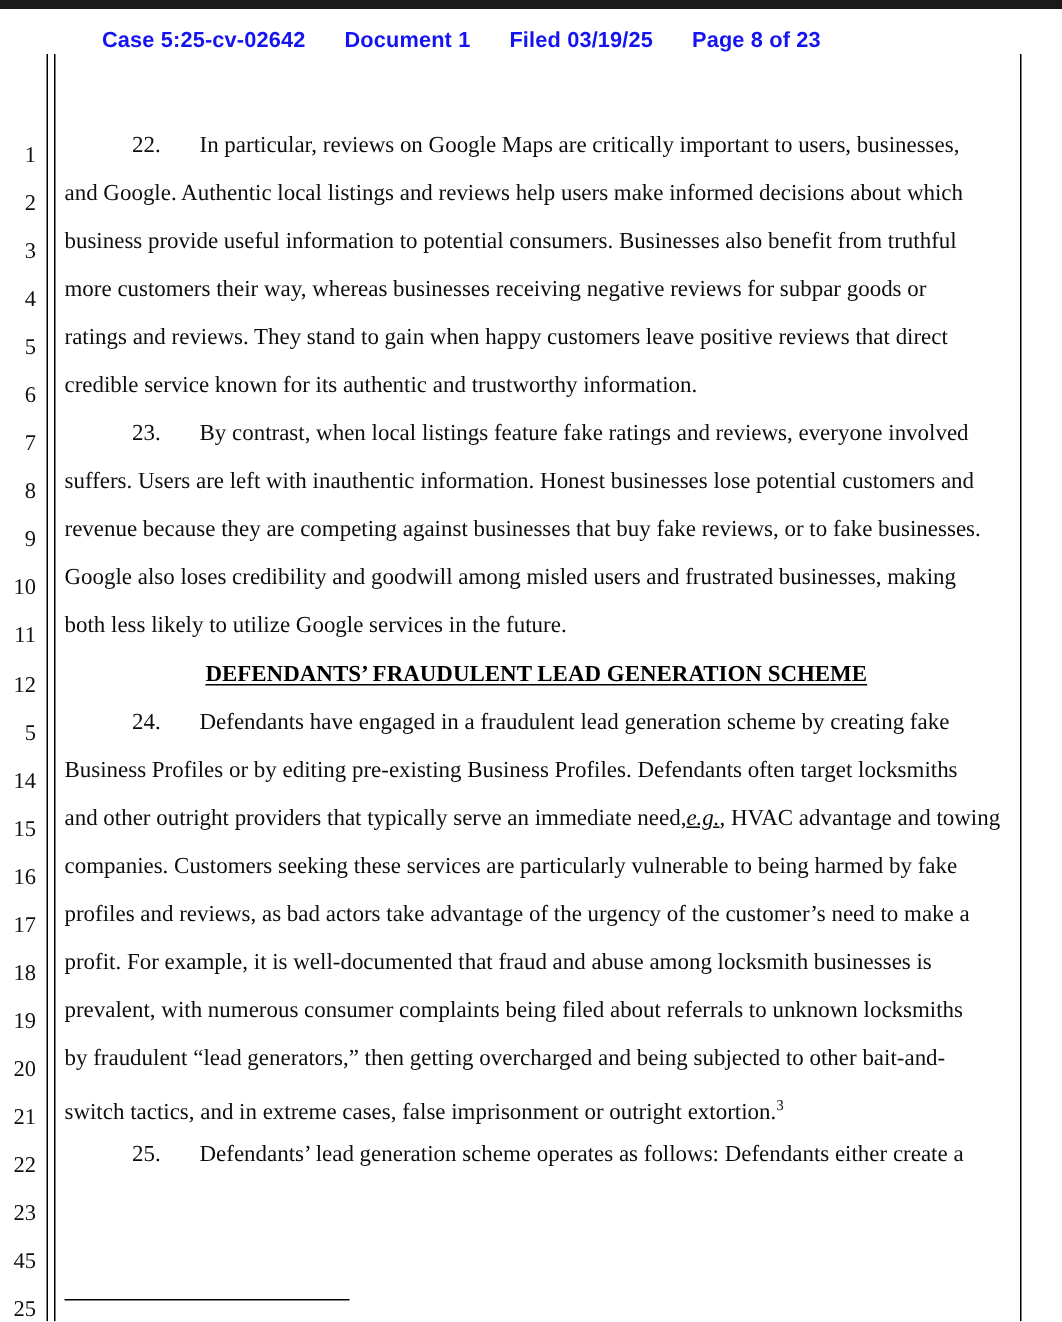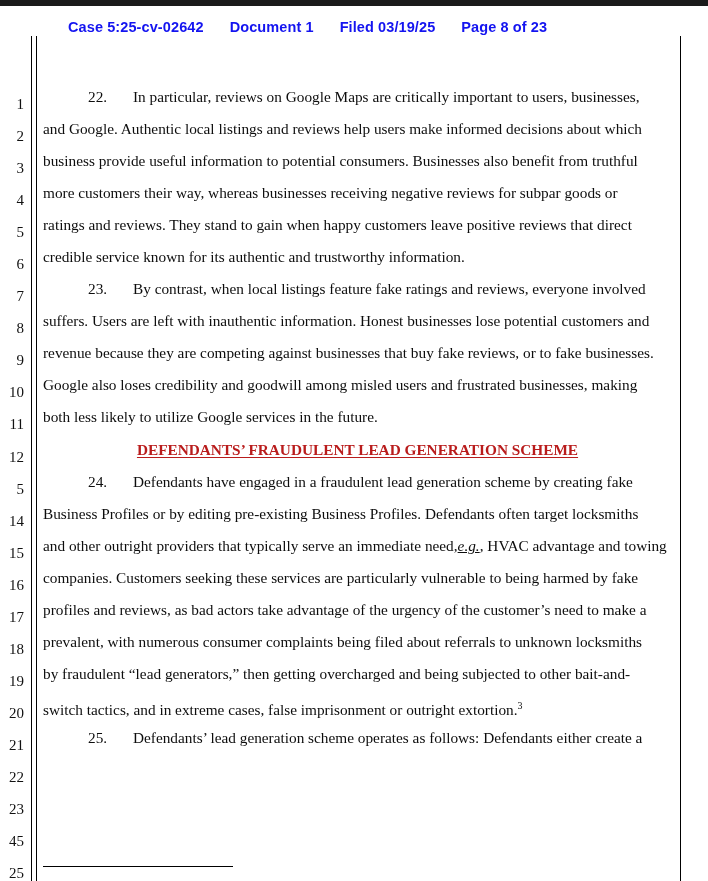--- a/index.html
+++ b/index.html
@@ -102,21 +102,21 @@
     display: inline-block;
     width: 45px;
     margin-left: 45px;
   }
   .heading-line {
     height: 32.05px;
     line-height: 32.05px;
     text-align: center;
     font-size: 15.3px;
     font-weight: bold;
-    color: #b91c1c;
+    color: #000000;
   }
   .heading-line u {
     text-decoration: underline;
     text-underline-offset: 2px;
   }
   .sup {
     font-size: 10px;
     vertical-align: super;
   }
   em.ital {
@@ -191,20 +191,21 @@
     <div class="tline"><span>Google also loses credibility and goodwill among misled users and frustrated businesses, making</span></div>
     <div class="tline"><span>both less likely to utilize Google services in the future.</span></div>
 
     <div class="heading-line"><u>DEFENDANTS’ FRAUDULENT LEAD GENERATION SCHEME</u></div>
 
     <div class="tline"><span class="indent-num">24.</span><span>Defendants have engaged in a fraudulent lead generation scheme by creating fake</span></div>
     <div class="tline"><span>Business Profiles or by editing pre-existing Business Profiles. Defendants often target locksmiths</span></div>
     <div class="tline"><span>and other outright providers that typically serve an immediate need,</span><em class="ital">e.g.</em><span>, HVAC advantage and towing</span></div>
     <div class="tline"><span>companies. Customers seeking these services are particularly vulnerable to being harmed by fake</span></div>
     <div class="tline"><span>profiles and reviews, as bad actors take advantage of the urgency of the customer’s need to make a</span></div>
+    <div class="tline"><span>profit. For example, it is well-documented that fraud and abuse among locksmith businesses is</span></div>
     <div class="tline"><span>prevalent, with numerous consumer complaints being filed about referrals to unknown locksmiths</span></div>
     <div class="tline"><span>by fraudulent “lead generators,” then getting overcharged and being subjected to other bait-and-</span></div>
     <div class="tline"><span>switch tactics, and in extreme cases, false imprisonment or outright extortion.</span><span class="sup">3</span></div>
 
     <div class="tline"><span class="indent-num">25.</span><span>Defendants’ lead generation scheme operates as follows: Defendants either create a</span></div>
 
   </div>
 
   <div class="footnote-rule"></div>
 

